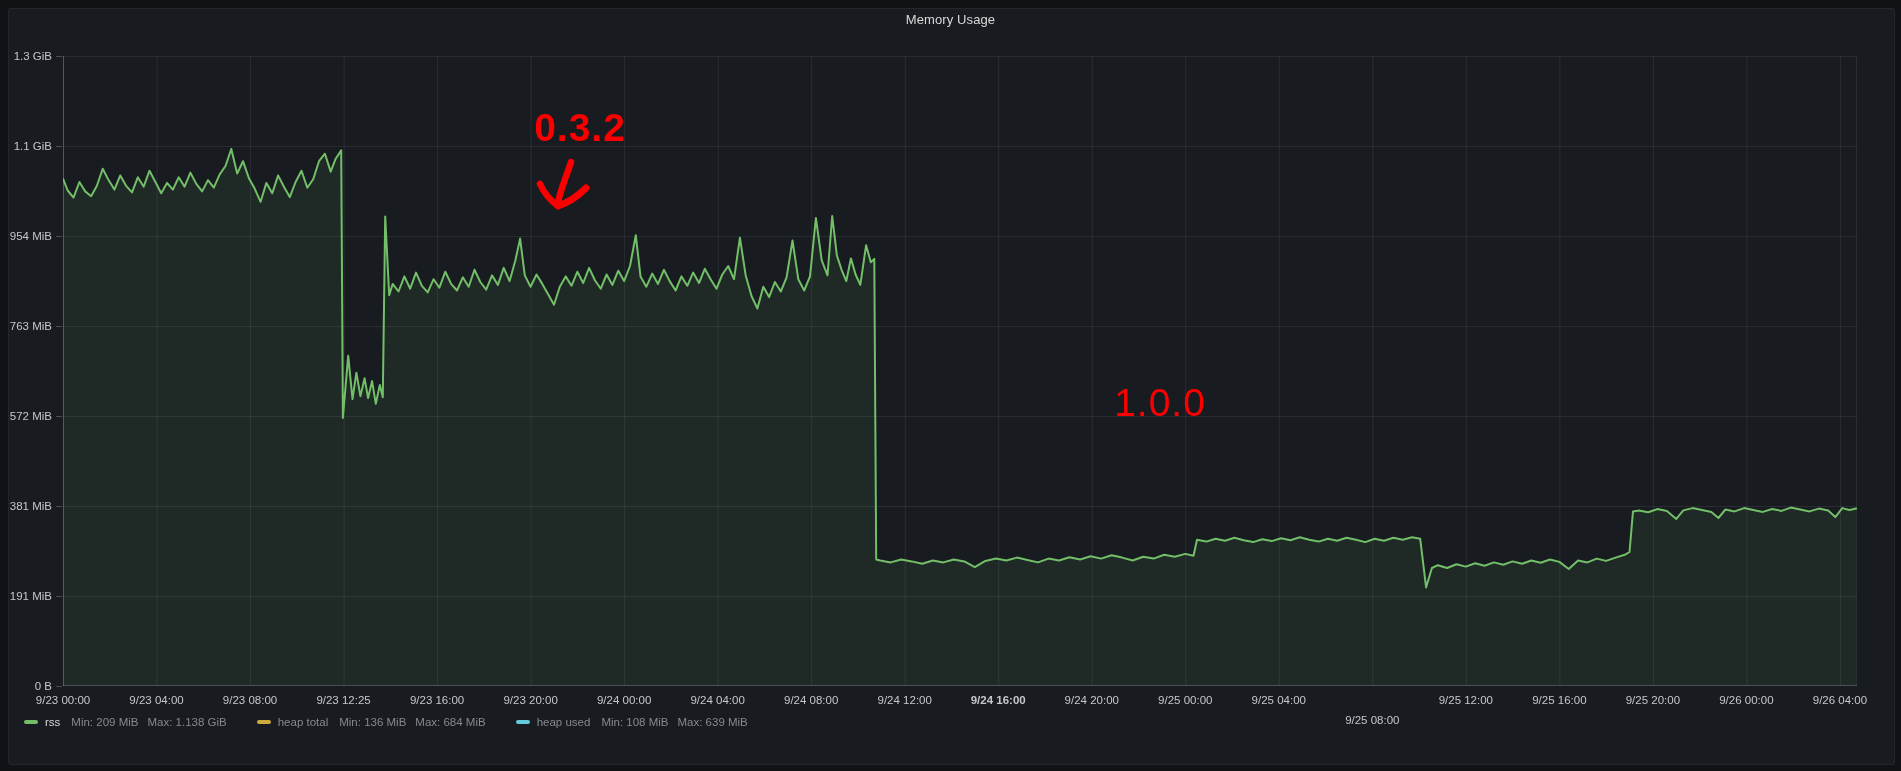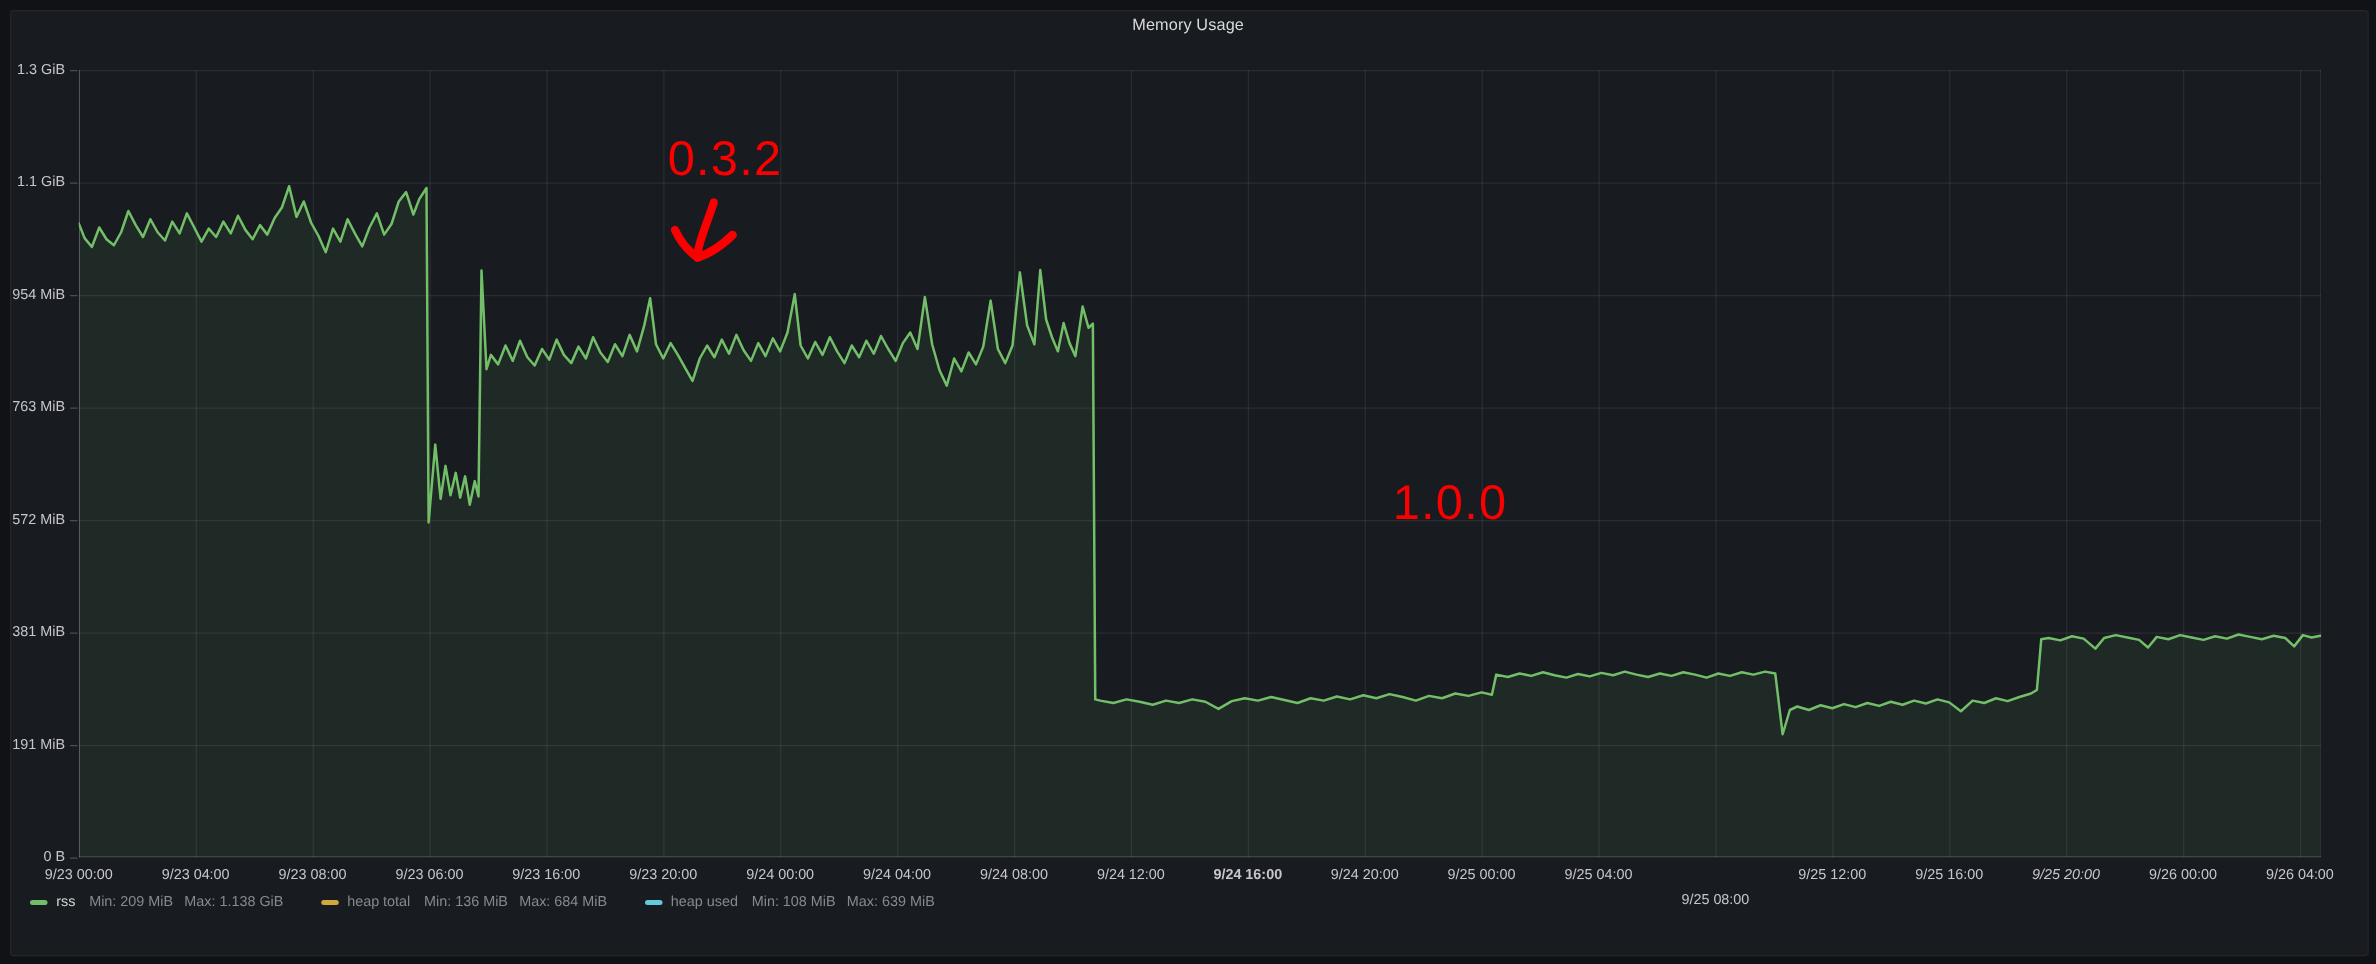--- a/index.html
+++ b/index.html
@@ -86,40 +86,40 @@
       <div class="ytick" style="left: 56px; top: 235.987px;"></div>
       <div class="ylabel" style="left: 0px; top: 138.993px;">1.1 GiB</div>
       <div class="ytick" style="left: 56px; top: 145.993px;"></div>
       <div class="ylabel" style="left: 0px; top: 49px;">1.3 GiB</div>
       <div class="ytick" style="left: 56px; top: 56px;"></div>
     </div>
   <div id="x-axis">
       <div class="xlabel" style="left: 21px; top: 693px;">9/23 00:00</div>
       <div class="xlabel" style="left: 114.523px; top: 693px;">9/23 04:00</div>
       <div class="xlabel" style="left: 208.045px; top: 693px;">9/23 08:00</div>
-      <div class="xlabel" style="left: 301.568px; top: 693px;">9/23 06:00</div>
+      <div class="xlabel" style="left: 301.568px; top: 693px;">9/23 12:25</div>
       <div class="xlabel" style="left: 395.091px; top: 693px;">9/23 16:00</div>
       <div class="xlabel" style="left: 488.614px; top: 693px;">9/23 20:00</div>
       <div class="xlabel" style="left: 582.136px; top: 693px;">9/24 00:00</div>
       <div class="xlabel" style="left: 675.659px; top: 693px;">9/24 04:00</div>
       <div class="xlabel" style="left: 769.182px; top: 693px;">9/24 08:00</div>
       <div class="xlabel" style="left: 862.705px; top: 693px;">9/24 12:00</div>
       <div class="xlabel" style="left: 956.227px; top: 693px; font-weight: bold;">9/24 16:00</div>
       <div class="xlabel" style="left: 1049.75px; top: 693px;">9/24 20:00</div>
       <div class="xlabel" style="left: 1143.27px; top: 693px;">9/25 00:00</div>
       <div class="xlabel" style="left: 1236.8px; top: 693px;">9/25 04:00</div>
       <div class="xlabel" style="left: 1330.32px; top: 693px; margin-top: 20px;">9/25 08:00</div>
       <div class="xlabel" style="left: 1423.84px; top: 693px;">9/25 12:00</div>
       <div class="xlabel" style="left: 1517.36px; top: 693px;">9/25 16:00</div>
-      <div class="xlabel" style="left: 1610.89px; top: 693px; font-style: italic;">9/25 20:00</div>
+      <div class="xlabel" style="left: 1610.89px; top: 693px;">9/25 20:00</div>
       <div class="xlabel" style="left: 1704.41px; top: 693px;">9/26 00:00</div>
       <div class="xlabel" style="left: 1797.93px; top: 693px;">9/26 04:00</div>
     </div>
 
-  <div class="annotation" id="anno0" style="left: 580px; top: 128px;">0.3.2</div>
+  <div class="annotation" id="anno0" style="left: 580px; top: 128px; font-weight: bold;">0.3.2</div>
   <div class="annotation" id="anno1" style="left: 1160px; top: 403px;">1.0.0</div>
 
   <svg id="anno-layer" width="1901" height="771">
     <path d="M 571 162 C 566 178 560 190 558 203" fill="none" stroke="#fa0000" stroke-width="6.5" stroke-linecap="round"></path>
     <path d="M 540 184 C 545 195 551 201 558 206" fill="none" stroke="#fa0000" stroke-width="6.5" stroke-linecap="round"></path>
     <path d="M 586 188 C 577 197 567 203 558 206" fill="none" stroke="#fa0000" stroke-width="7" stroke-linecap="round"></path>
   </svg>
 
   <div id="legend">
       <span class="swatch" style="background: rgb(115, 191, 105);"></span>

